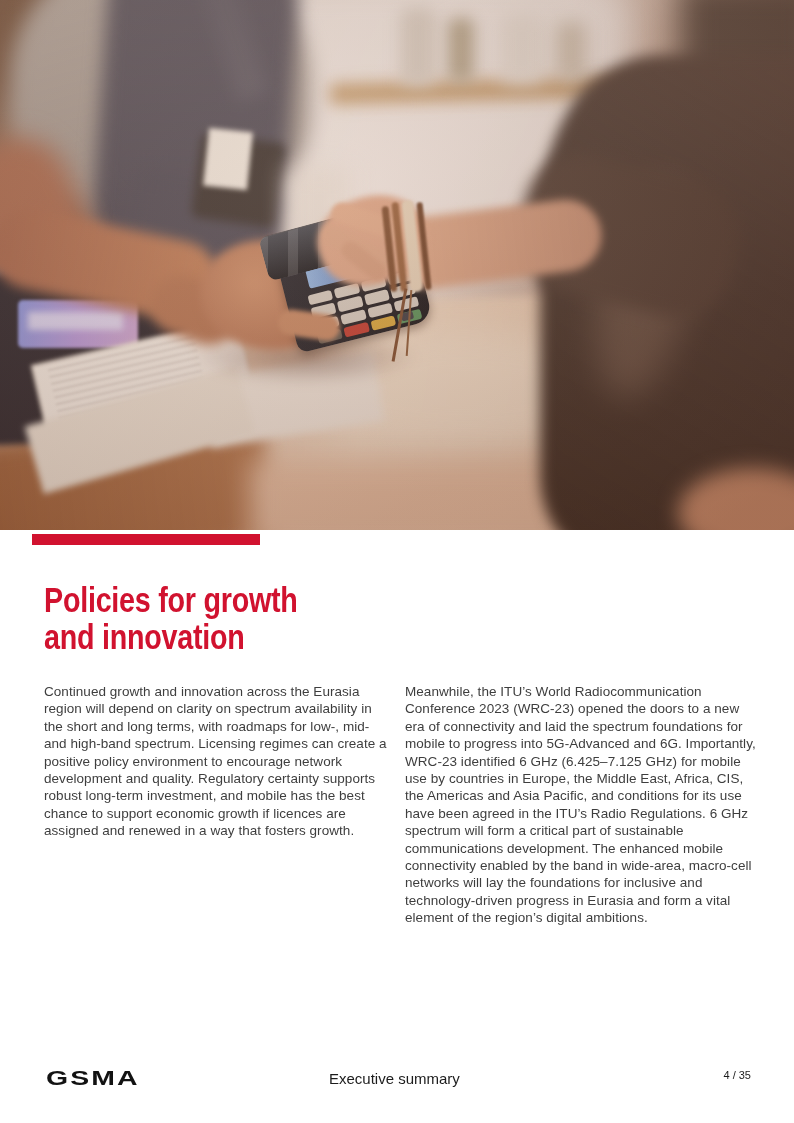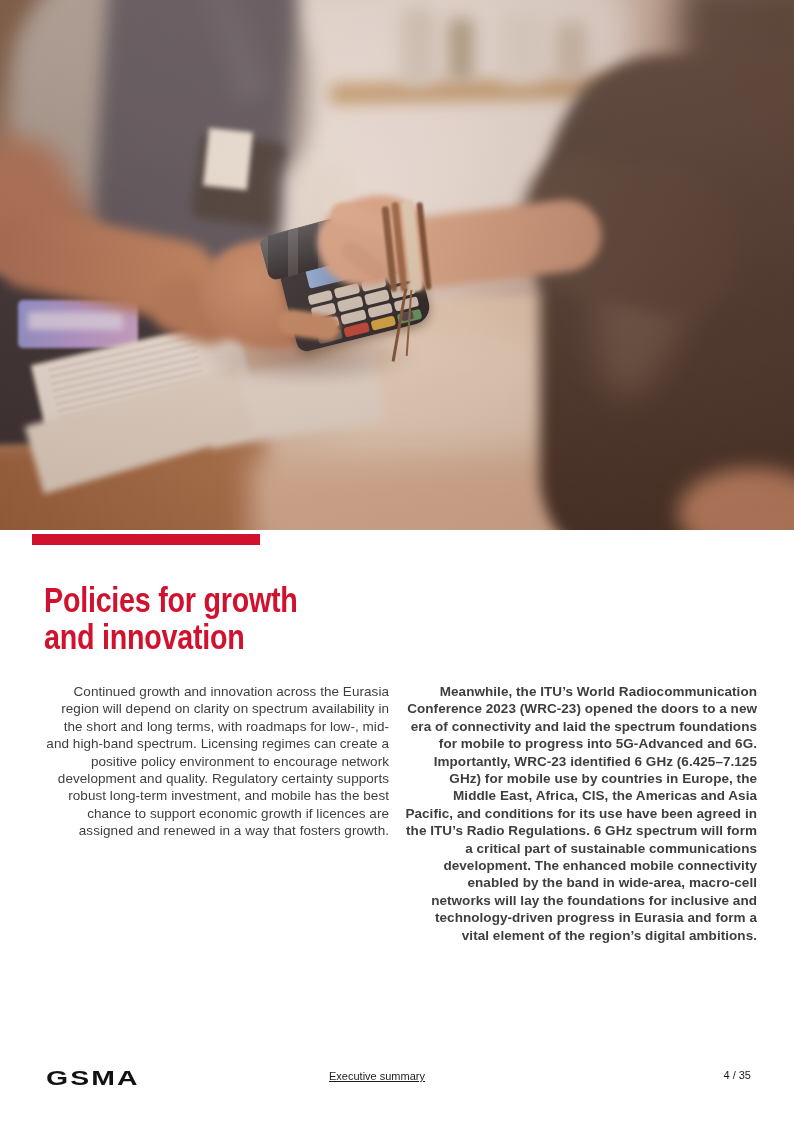--- a/index.html
+++ b/index.html
@@ -72,25 +72,25 @@
   .ph-brc4{left:421px;top:202px;width:6px;height:88px;background:#6e4226;border-radius:3px;transform:rotate(-6deg);filter:blur(1px);}
   .ph-str1{left:398px;top:288px;width:3px;height:74px;background:#7c4c2c;transform:rotate(10deg);filter:blur(.5px);}
   .ph-str2{left:408px;top:290px;width:2px;height:66px;background:#8a5a36;transform:rotate(4deg);filter:blur(.5px);}
   .ph-brhand{left:678px;top:468px;width:150px;height:90px;background:#cb8f6d;border-radius:50%;filter:blur(10px);}
   .ph-tint{inset:0;background:linear-gradient(150deg,rgba(250,200,170,.10),rgba(120,60,40,.16) 75%),radial-gradient(ellipse at 42% 38%,rgba(255,244,234,.10),rgba(58,30,22,.18) 92%);}
   
   .accent-bar{position:absolute;left:32px;top:534px;width:228px;height:11px;}
   .title{position:absolute;left:44px;top:581px;font-size:35px;line-height:37px;font-weight:700;
          letter-spacing:-.3px;transform:scaleX(.82);transform-origin:left top;white-space:nowrap;}
   .columns{position:absolute;left:44px;top:683px;width:713px;display:flex;gap:16px;}
-  .col{font-size:13.5px;line-height:17.4px;color:#3e3e3e;letter-spacing:.05px;text-align:right;}
-  .col-left{width:345px;} .col-right{width:352px;font-weight:bold;}
+  .col{font-size:13.5px;line-height:17.4px;color:#3e3e3e;letter-spacing:.05px;}
+  .col-left{width:345px;} .col-right{width:352px;}
   .footer-logo{position:absolute;left:46px;top:1067px;font-size:20px;font-weight:700;color:#121212;
                letter-spacing:1.5px;transform:scaleX(1.42);transform-origin:left top;}
-  .footer-section{position:absolute;left:329px;top:1070px;font-size:11px;color:#1c1c1c;text-decoration:underline;}
+  .footer-section{position:absolute;left:329px;top:1070px;font-size:15px;color:#1c1c1c;}
   .footer-page{position:absolute;right:43px;top:1069px;font-size:11px;color:#1c1c1c;}
 </style>
 </head>
 <body>
 
 <div class="page">
 
   <div class="hero">
     <div class="ph-base"></div>
     <div class="ph-wall"></div>

